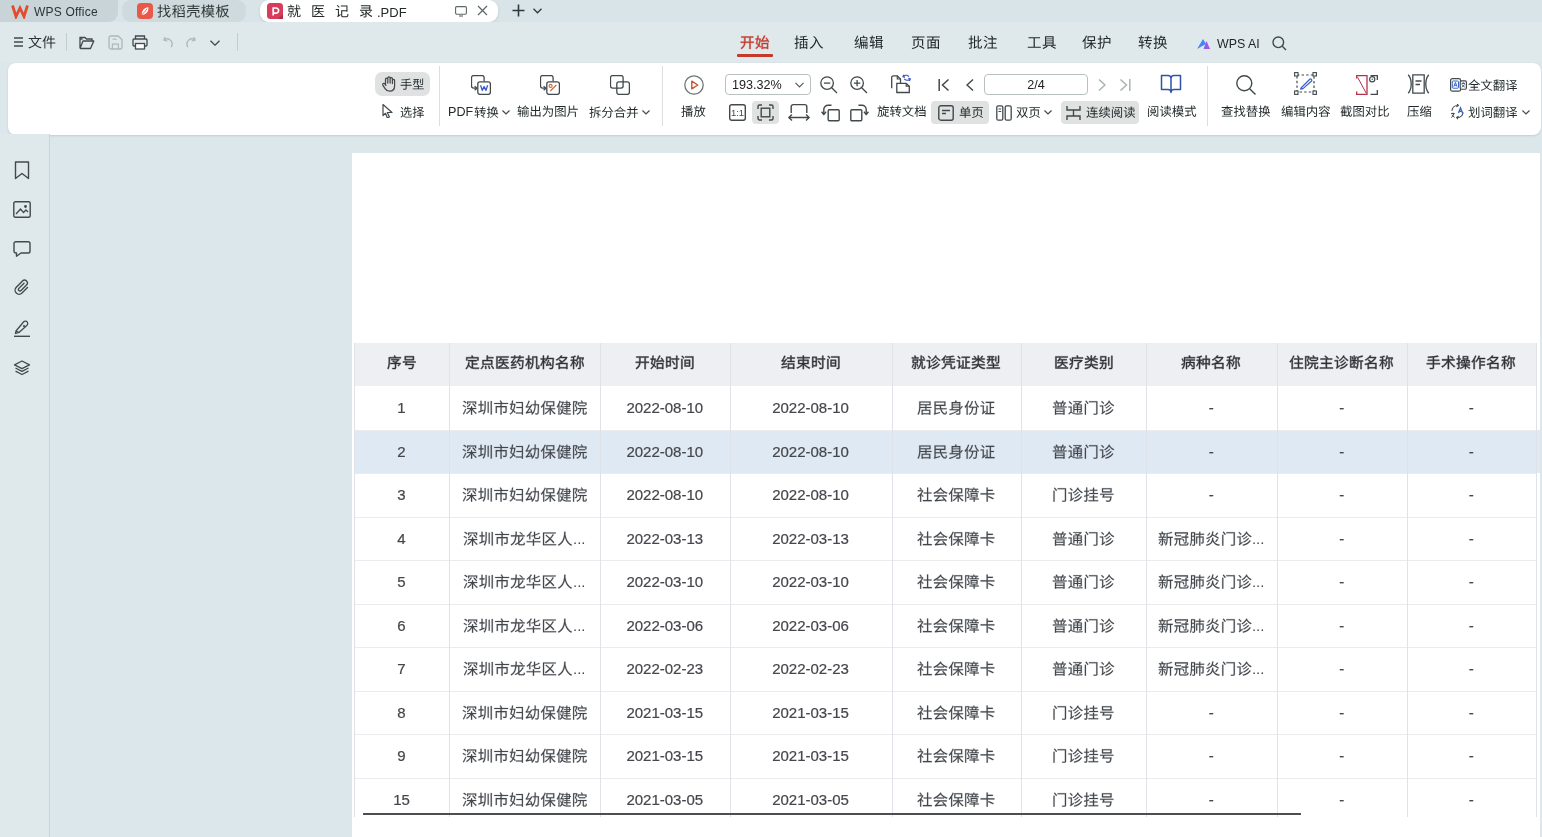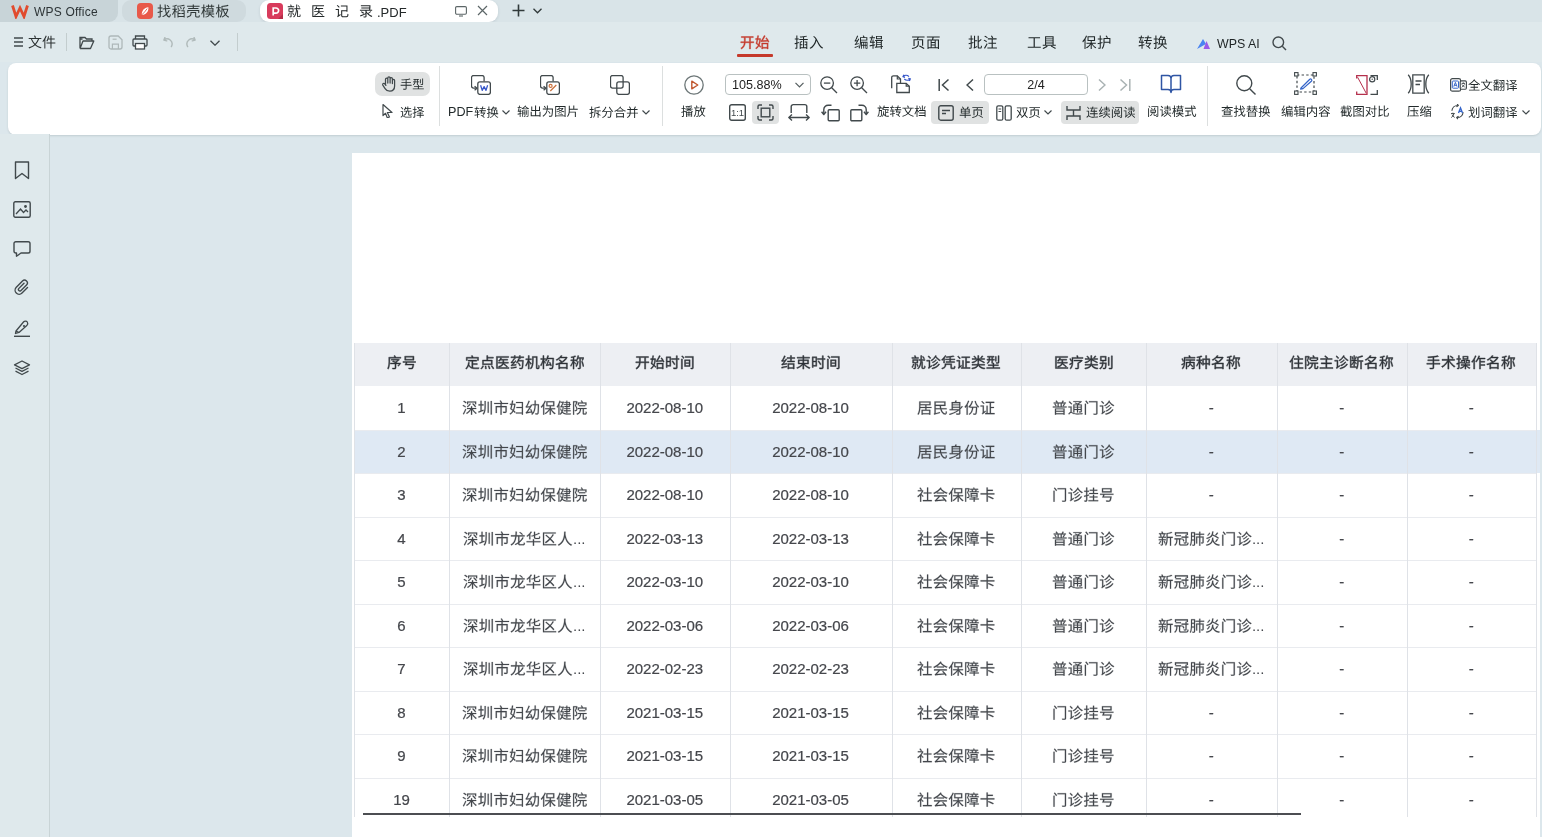--- a/index.html
+++ b/index.html
@@ -395,21 +395,21 @@
       <path d="M7.8 6.2 L13.8 10 L7.8 13.8 Z" stroke="#c0562e" stroke-width="1.4" fill="none" stroke-linejoin="round"></path>
     </svg>
   </div>
 <div style="position:absolute;left:681px;top:105px;width:26px;height:13px;">
     <svg style="display:block;" width="24.8" height="12.4" viewBox="0 0 2000.0 1000" fill="#222a2b">
       <use href="#u64AD" x="0"></use>
       <use href="#u653E" x="1000"></use>
     </svg>
   </div>
 <div style="position:absolute;left:725px;top:74px;width:86px;height:21px;border:1px solid #b9c1c1;border-radius:4px;background:#fff"></div>
-<div style="position:absolute;left:732px;top:78px;font-size:12.6px;color:#222">105.88%</div>
+<div style="position:absolute;left:732px;top:78px;font-size:12.6px;color:#222">193.32%</div>
 <div style="position:absolute;left:795px;top:82px;width:9px;height:6px;">
     <svg class="ic" width="9" height="6" viewBox="0 0 9 6" fill="none">
       <path d="M0.5 0.8 L4.5 5 L8.5 0.8" stroke="#555e5f" stroke-width="1.2"></path>
     </svg>
   </div>
 <div style="position:absolute;left:819.5px;top:75.5px;width:18px;height:18px;">
     <svg class="ic" width="18" height="18" viewBox="0 0 18 18" fill="none">
       <circle cx="7.1" cy="7.1" r="6.3" stroke="#41494c" stroke-width="1.3"></circle>
       <path d="M11.7 11.7 L17 17" stroke="#41494c" stroke-width="1.3"></path>
       <path d="M3.9 7.1 H10.3" stroke="#41494c" stroke-width="1.3"></path>
@@ -1261,21 +1261,21 @@
 <div style="position:absolute;left:1146.0px;top:734.0px;width:130.5px;height:43.5px;display:flex;align-items:center;justify-content:center">
     <span style="font-size:15px;color:#45474c;-webkit-text-stroke:0.22px #45474c;font-family:'Liberation Sans'">-</span>
   </div>
 <div style="position:absolute;left:1276.5px;top:734.0px;width:130.5px;height:43.5px;display:flex;align-items:center;justify-content:center">
     <span style="font-size:15px;color:#45474c;-webkit-text-stroke:0.22px #45474c;font-family:'Liberation Sans'">-</span>
   </div>
 <div style="position:absolute;left:1407.0px;top:734.0px;width:128.5px;height:43.5px;display:flex;align-items:center;justify-content:center">
     <span style="font-size:15px;color:#45474c;-webkit-text-stroke:0.22px #45474c;font-family:'Liberation Sans'">-</span>
   </div>
 <div style="position:absolute;left:354px;top:777.5px;width:95px;height:43.5px;display:flex;align-items:center;justify-content:center">
-    <span style="font-size:15px;color:#45474c;-webkit-text-stroke:0.22px #45474c;font-family:'Liberation Sans'">19</span>
+    <span style="font-size:15px;color:#45474c;-webkit-text-stroke:0.22px #45474c;font-family:'Liberation Sans'">15</span>
   </div>
 <div style="position:absolute;left:449px;top:777.5px;width:151px;height:43.5px;display:flex;align-items:center;justify-content:center">
     <svg style="display:block;stroke:#45484d;stroke-width:12;" width="125.3" height="15.4" viewBox="0 0 8136.4 1000" fill="#45484d">
       <use href="#u6DF1" x="0"></use>
       <use href="#u5733" x="1019"></use>
       <use href="#u5E02" x="2039"></use>
       <use href="#u5987" x="3058"></use>
       <use href="#u5E7C" x="4078"></use>
       <use href="#u4FDD" x="5097"></use>
       <use href="#u5065" x="6117"></use>

